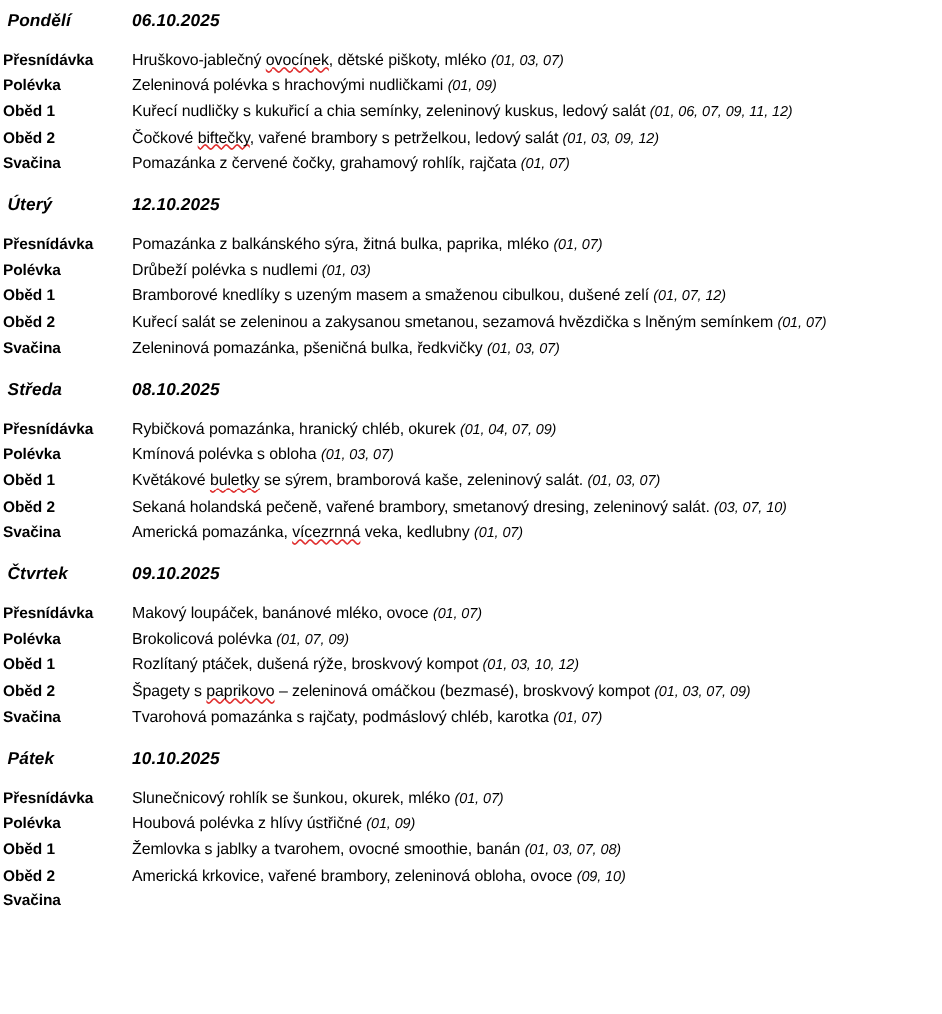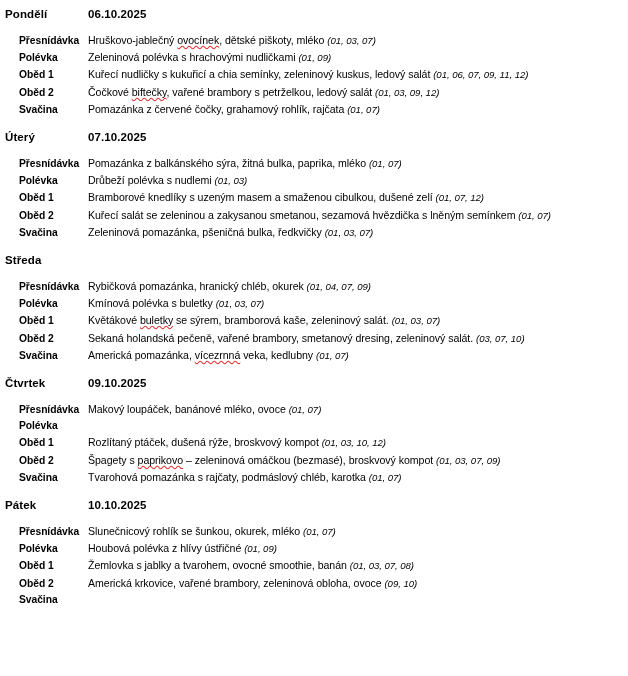--- a/index.html
+++ b/index.html
@@ -21,20 +21,21 @@
   .day-block {
     margin-bottom: 11px;
   }
   .day-header {
     display: flex;
     align-items: baseline;
     font-weight: bold;
     font-size: 11.5px;
     line-height: 17px;
     margin-bottom: 9px;
+    font-style: italic;
   }
   .day-name {
     width: 88px;
     flex: 0 0 88px;
     padding-left: 5px;
     box-sizing: border-box;
     letter-spacing: 0.1px;
   }
   .day-date {
     flex: 1 1 auto;
@@ -42,21 +43,21 @@
   }
   .meal-row {
     display: flex;
     align-items: baseline;
     line-height: 16.2px;
     font-size: 10.6px;
   }
   .meal-label {
     width: 88px;
     flex: 0 0 88px;
-    padding-left: 19px;
+    padding-left: 2px;
     box-sizing: border-box;
     font-weight: bold;
     font-size: 10.3px;
     letter-spacing: -0.05px;
     white-space: nowrap;
   }
   .meal-desc {
     flex: 1 1 auto;
     white-space: nowrap;
     letter-spacing: -0.05px;
@@ -97,21 +98,21 @@
         <div class="meal-desc"><span>Čočkové </span><span class="sp">biftečky</span><span>, vařené brambory s petrželkou, ledový salát </span><span class="allergens">(01, 03, 09, 12)</span></div>
       </div>
       <div class="meal-row">
         <div class="meal-label">Svačina</div>
         <div class="meal-desc"><span>Pomazánka z červené čočky, grahamový rohlík, rajčata </span><span class="allergens">(01, 07)</span></div>
       </div>
     </div>
     <div class="day-block">
       <div class="day-header">
         <div class="day-name">Úterý</div>
-        <div class="day-date">07.10.2025</div>
+        <div class="day-date">12.10.2025</div>
       </div>
       <div class="meal-row">
         <div class="meal-label">Přesnídávka</div>
         <div class="meal-desc"><span>Pomazánka z balkánského sýra, žitná bulka, paprika, mléko </span><span class="allergens">(01, 07)</span></div>
       </div>
       <div class="meal-row">
         <div class="meal-label">Polévka</div>
         <div class="meal-desc"><span>Drůbeží polévka s nudlemi </span><span class="allergens">(01, 03)</span></div>
       </div>
       <div class="meal-row">
@@ -123,28 +124,29 @@
         <div class="meal-desc"><span>Kuřecí salát se zeleninou a zakysanou smetanou, sezamová hvězdička s lněným semínkem </span><span class="allergens">(01, 07)</span></div>
       </div>
       <div class="meal-row">
         <div class="meal-label">Svačina</div>
         <div class="meal-desc"><span>Zeleninová pomazánka, pšeničná bulka, ředkvičky </span><span class="allergens">(01, 03, 07)</span></div>
       </div>
     </div>
     <div class="day-block">
       <div class="day-header">
         <div class="day-name">Středa</div>
+        <div class="day-date">08.10.2025</div>
       </div>
       <div class="meal-row">
         <div class="meal-label">Přesnídávka</div>
         <div class="meal-desc"><span>Rybičková pomazánka, hranický chléb, okurek </span><span class="allergens">(01, 04, 07, 09)</span></div>
       </div>
       <div class="meal-row">
         <div class="meal-label">Polévka</div>
-        <div class="meal-desc"><span>Kmínová polévka s buletky </span><span class="allergens">(01, 03, 07)</span></div>
+        <div class="meal-desc"><span>Kmínová polévka s obloha </span><span class="allergens">(01, 03, 07)</span></div>
       </div>
       <div class="meal-row">
         <div class="meal-label">Oběd 1</div>
         <div class="meal-desc"><span>Květákové </span><span class="sp">buletky</span><span> se sýrem, bramborová kaše, zeleninový salát. </span><span class="allergens">(01, 03, 07)</span></div>
       </div>
       <div class="meal-row">
         <div class="meal-label">Oběd 2</div>
         <div class="meal-desc"><span>Sekaná holandská pečeně, vařené brambory, smetanový dresing, zeleninový salát. </span><span class="allergens">(03, 07, 10)</span></div>
       </div>
       <div class="meal-row">
@@ -156,20 +158,21 @@
       <div class="day-header">
         <div class="day-name">Čtvrtek</div>
         <div class="day-date">09.10.2025</div>
       </div>
       <div class="meal-row">
         <div class="meal-label">Přesnídávka</div>
         <div class="meal-desc"><span>Makový loupáček, banánové mléko, ovoce </span><span class="allergens">(01, 07)</span></div>
       </div>
       <div class="meal-row">
         <div class="meal-label">Polévka</div>
+        <div class="meal-desc"><span>Brokolicová polévka </span><span class="allergens">(01, 07, 09)</span></div>
       </div>
       <div class="meal-row">
         <div class="meal-label">Oběd 1</div>
         <div class="meal-desc"><span>Rozlítaný ptáček, dušená rýže, broskvový kompot </span><span class="allergens">(01, 03, 10, 12)</span></div>
       </div>
       <div class="meal-row">
         <div class="meal-label">Oběd 2</div>
         <div class="meal-desc"><span>Špagety s </span><span class="sp">paprikovo</span><span> – zeleninová omáčkou (bezmasé), broskvový kompot </span><span class="allergens">(01, 03, 07, 09)</span></div>
       </div>
       <div class="meal-row">

